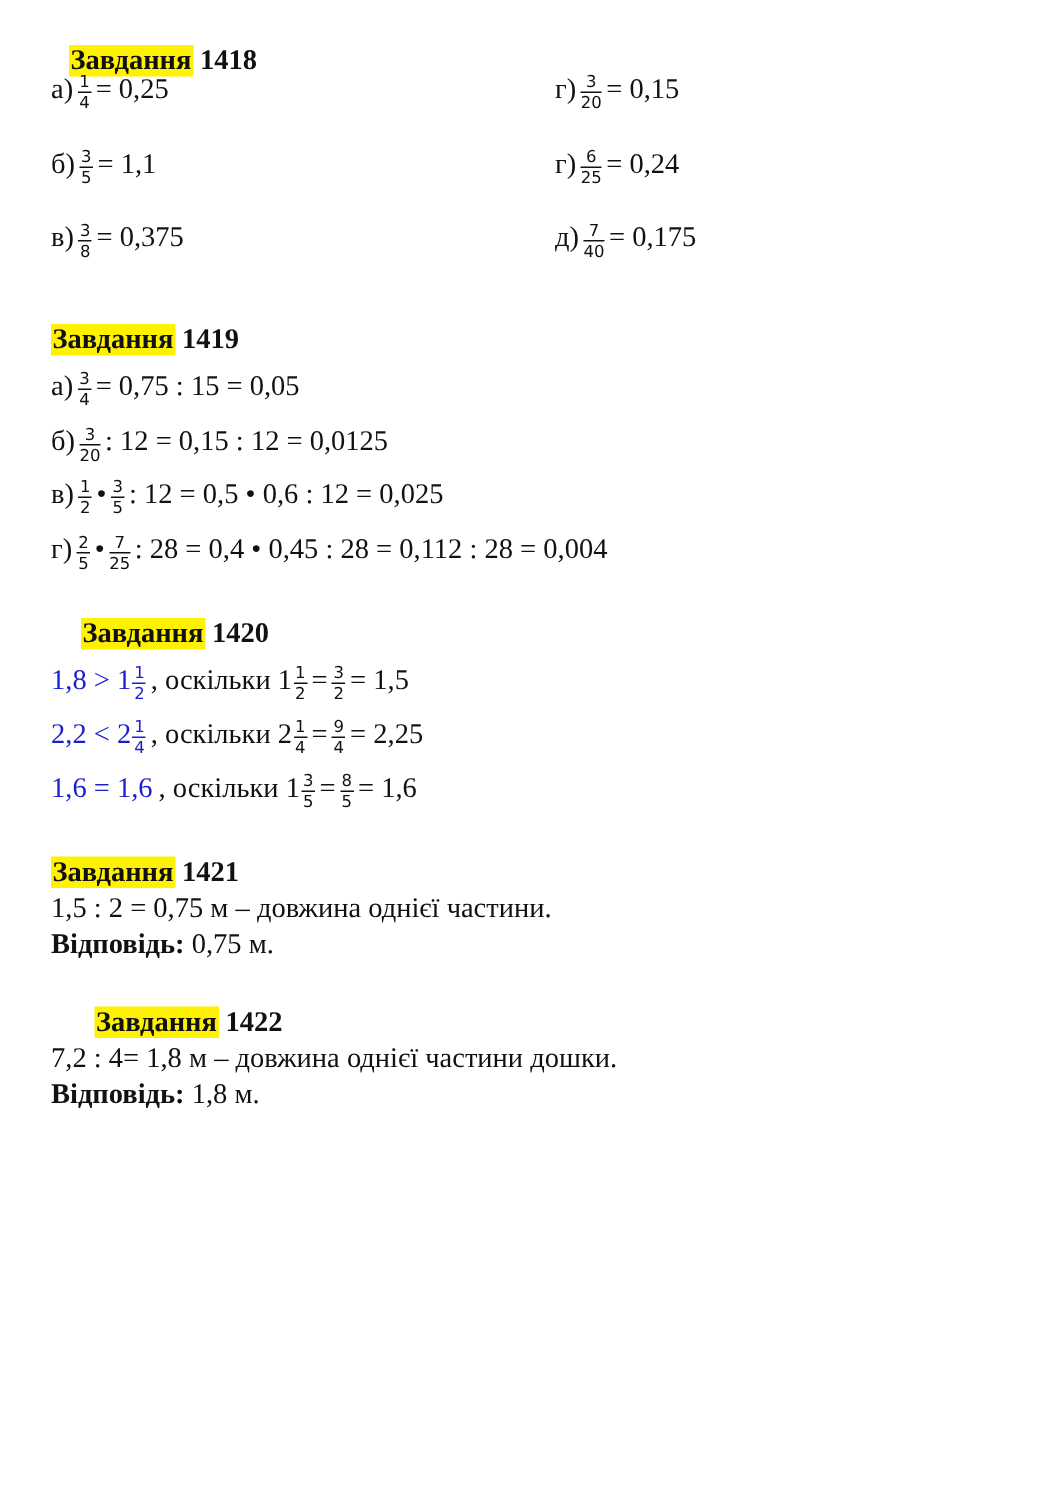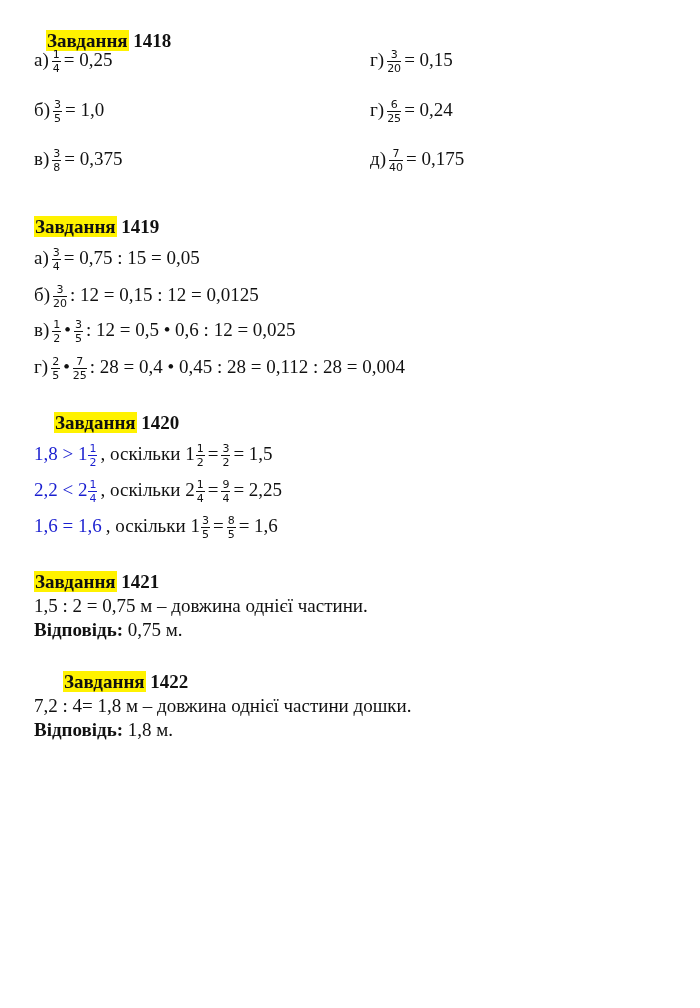--- a/index.html
+++ b/index.html
@@ -41,21 +41,21 @@
     </span>
   <span>= 0,25</span>
 </div>
 <div class="abs line" style="left:34px; top:97px;">
   <span>б)</span>
   <span class="frac">
       <span class="num">3</span>
       <span class="bar"></span>
       <span>5</span>
     </span>
-  <span>= 1,0</span>
+  <span>= 1,1</span>
 </div>
 <div class="abs line" style="left:34px; top:146px;">
   <span>в)</span>
   <span class="frac">
       <span class="num">3</span>
       <span class="bar"></span>
       <span>8</span>
     </span>
   <span>= 0,375</span>
 </div>

